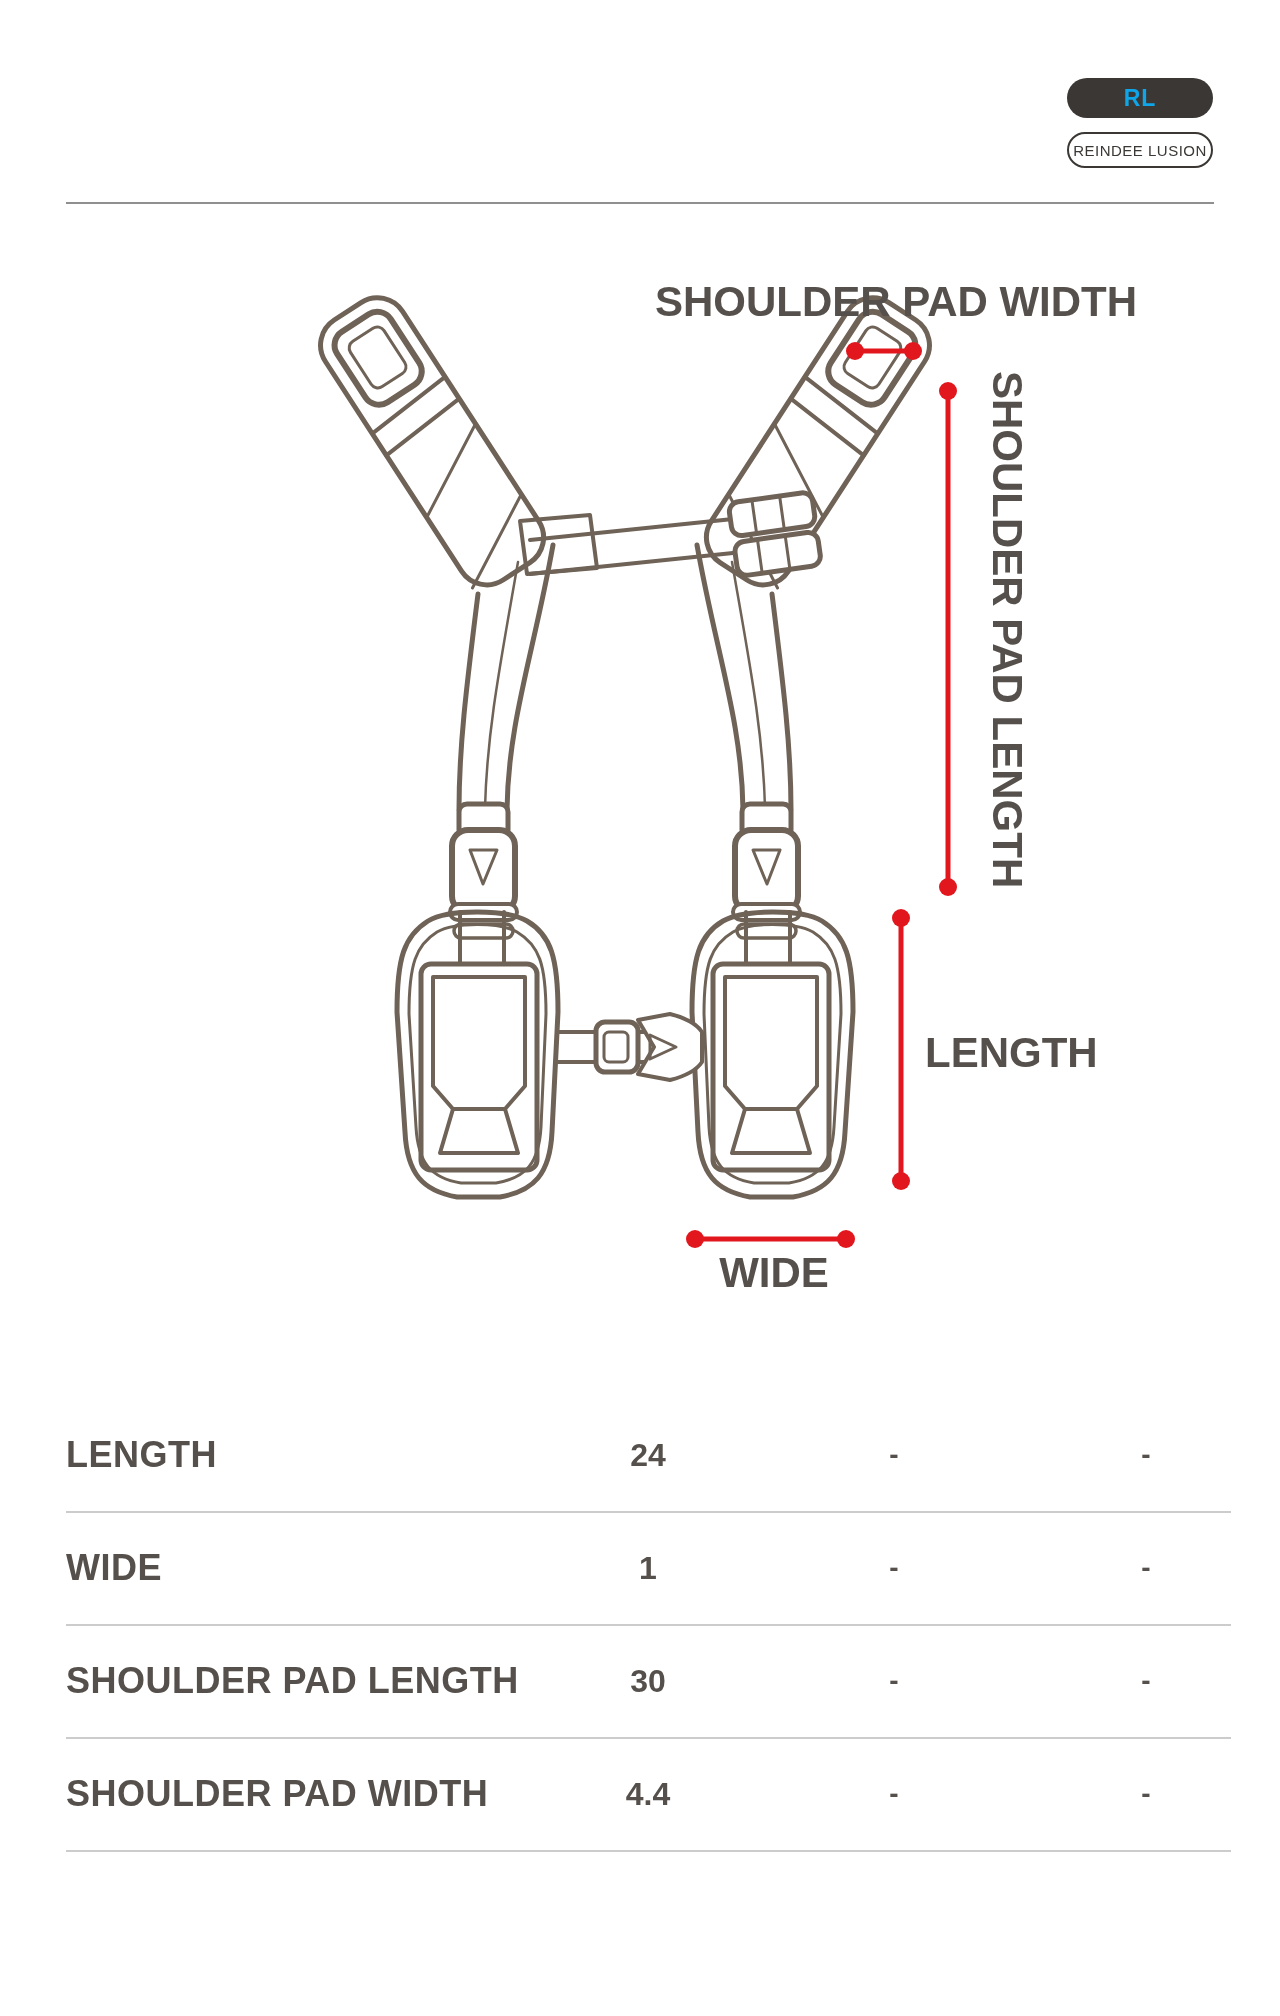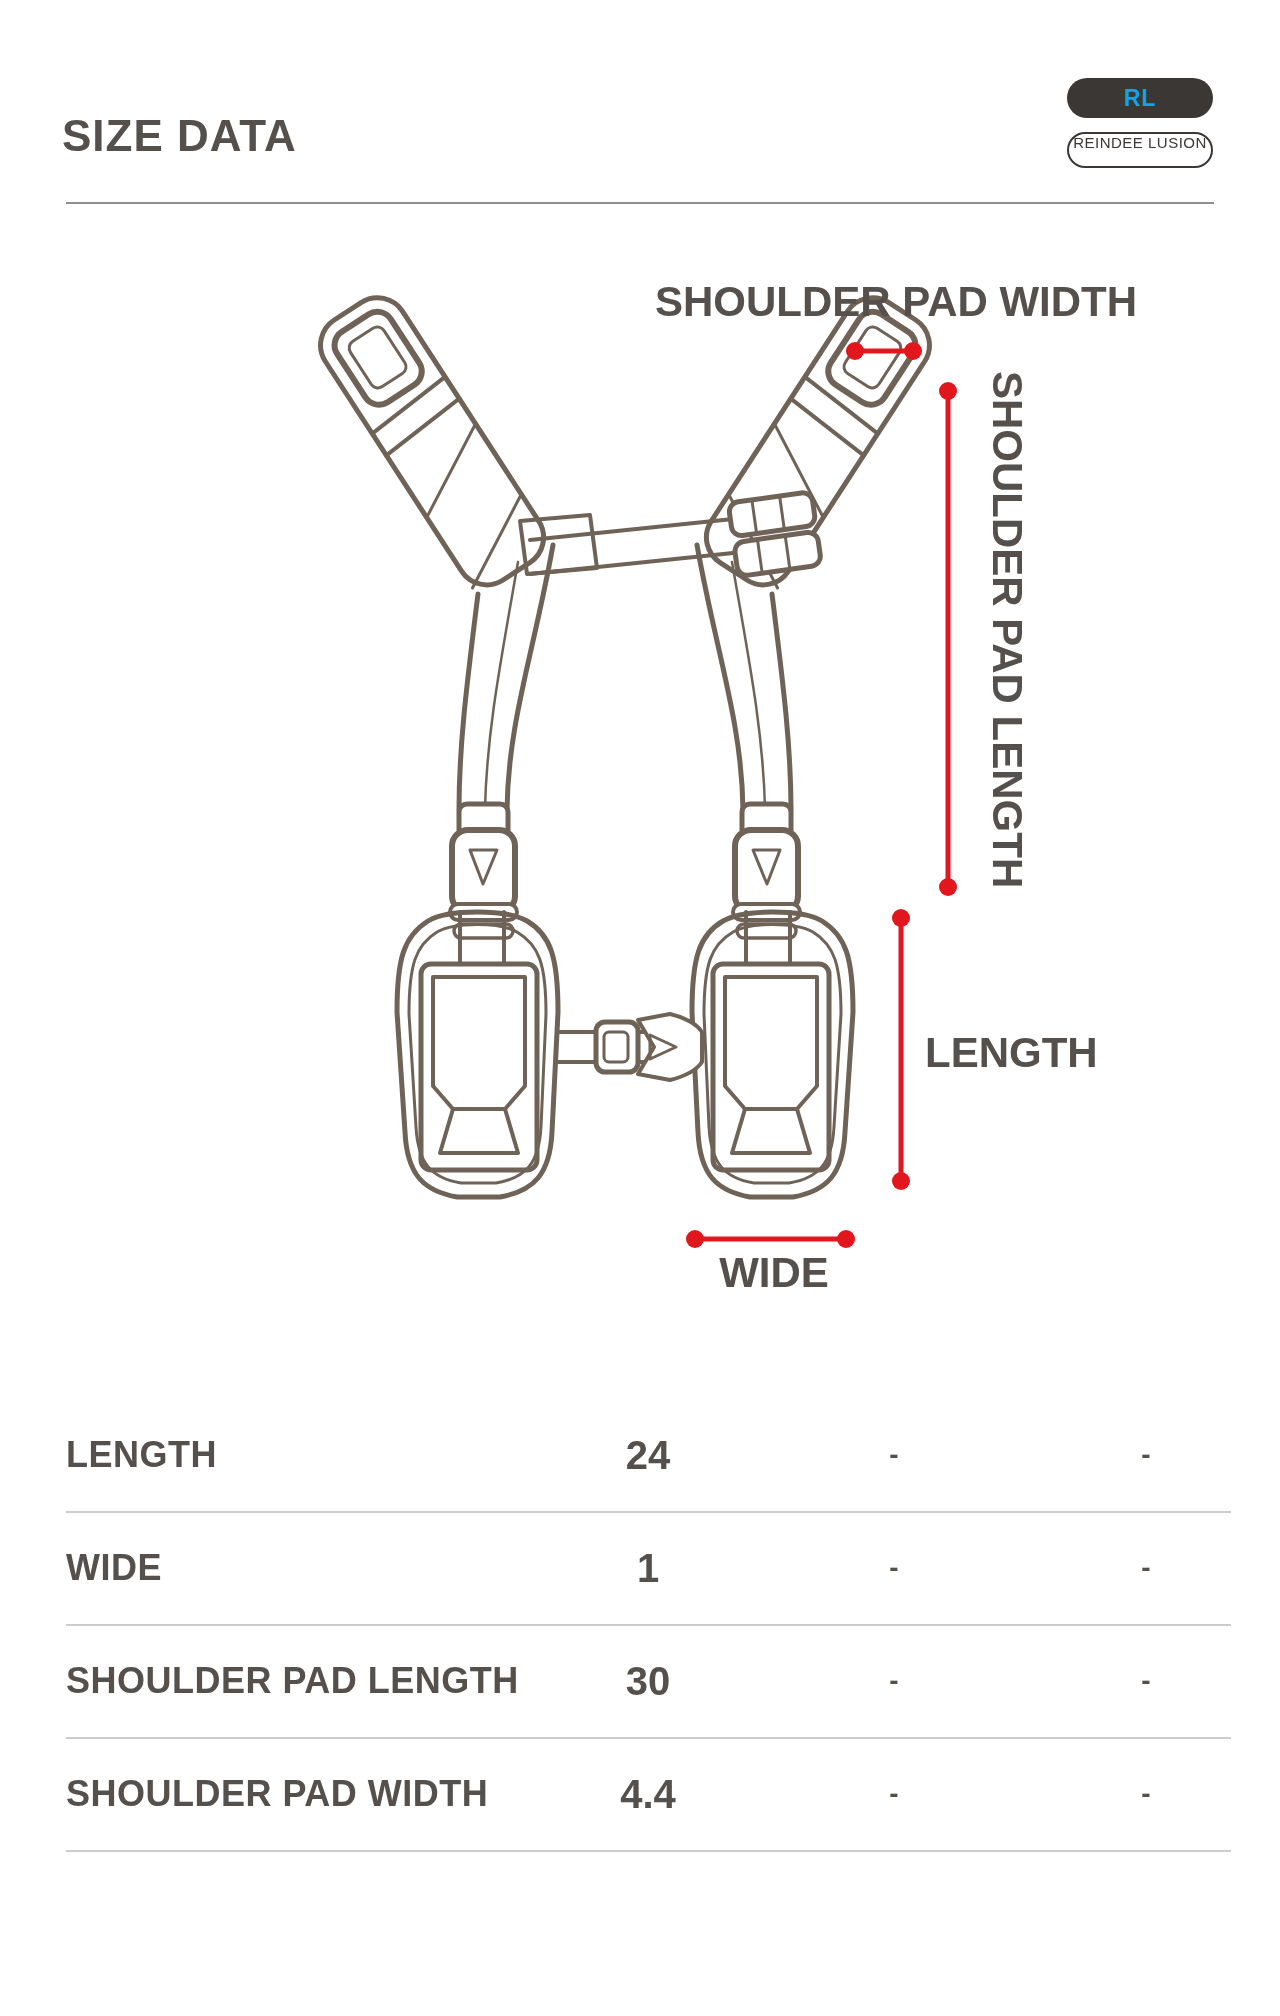--- a/index.html
+++ b/index.html
@@ -15,55 +15,54 @@
   .page{position:relative;width:1280px;height:2016px;background:#fff;overflow:hidden;}
 
   
   .page-title{position:absolute;left:62px;top:114px;font-size:44px;font-weight:bold;
     letter-spacing:1px;line-height:44px;color:var(--text-primary);}
   .badge-rl{position:absolute;left:1067px;top:78px;width:146px;height:40px;
     background:var(--badge-bg);border-radius:21px;display:flex;align-items:center;justify-content:center;
     color:#0ea5e9;font-size:23px;font-weight:bold;letter-spacing:1px;}
   .badge-brand{position:absolute;left:1067px;top:132px;width:146px;height:36px;box-sizing:border-box;
     border:2px solid var(--badge-bg);background:#fff;border-radius:18px;
-    display:flex;align-items:flex-start;justify-content:center;
+    display:flex;align-items:center;justify-content:center;
     color:var(--badge-bg);font-size:15px;font-weight:normal;letter-spacing:0.5px;}
   .header-divider{position:absolute;left:66px;top:202px;width:1148px;height:2px;background:var(--divider);}
 
   
   .dim-label{position:absolute;font-weight:bold;font-size:42px;line-height:1;color:var(--text-primary);white-space:nowrap;}
   .label-spw{left:896px;top:281px;transform:translateX(-50%);}
   .label-spl{left:986px;top:393px;height:474px;writing-mode:vertical-rl;
     display:flex;align-items:center;justify-content:center;}
   .label-length{left:925px;top:1032px;}
   .label-wide{left:774px;top:1252px;transform:translateX(-50%);}
 
   .diagram-svg{position:absolute;left:0;top:0;width:1280px;height:2016px;}
 
   
   .size-table{position:absolute;left:66px;top:1400px;width:1165px;}
   .size-row{position:relative;height:111px;border-bottom:2px solid var(--row-divider);}
   .size-row .cell-label{position:absolute;left:0;top:50%;transform:translateY(-52%);
     font-size:36px;font-weight:bold;letter-spacing:0.5px;white-space:nowrap;}
   .size-row .cell-value{position:absolute;left:582px;top:50%;transform:translate(-50%,-52%);
-    font-size:40px;font-weight:bold;}
+    font-size:32px;font-weight:bold;}
   .size-row .cell-dash1{position:absolute;left:828px;top:50%;transform:translate(-50%,-52%);
     font-size:28px;font-weight:bold;}
   .size-row .cell-dash2{position:absolute;left:1080px;top:50%;transform:translate(-50%,-52%);
     font-size:28px;font-weight:bold;}
   .size-footer{position:relative;height:106px;}
   .size-footer .footer-text{position:absolute;left:582px;top:50%;transform:translate(-50%,-52%);
     font-size:36px;font-weight:bold;letter-spacing:0.5px;white-space:nowrap;}
 </style>
 </head>
 <body>
 
 <div class="page">
 
-  <div class="page-title">SIZE DATA</div>
   <div class="badge-rl">
     <span>RL</span>
   </div>
   <div class="badge-brand">
     <span>REINDEE LUSION</span>
   </div>
   <div class="header-divider"></div>
 
   <svg class="diagram-svg" viewBox="0 0 1280 2016">
     <g id="harness-side" fill="none" stroke="var(--drawing-line)" stroke-width="4" stroke-linejoin="round" stroke-linecap="round">

